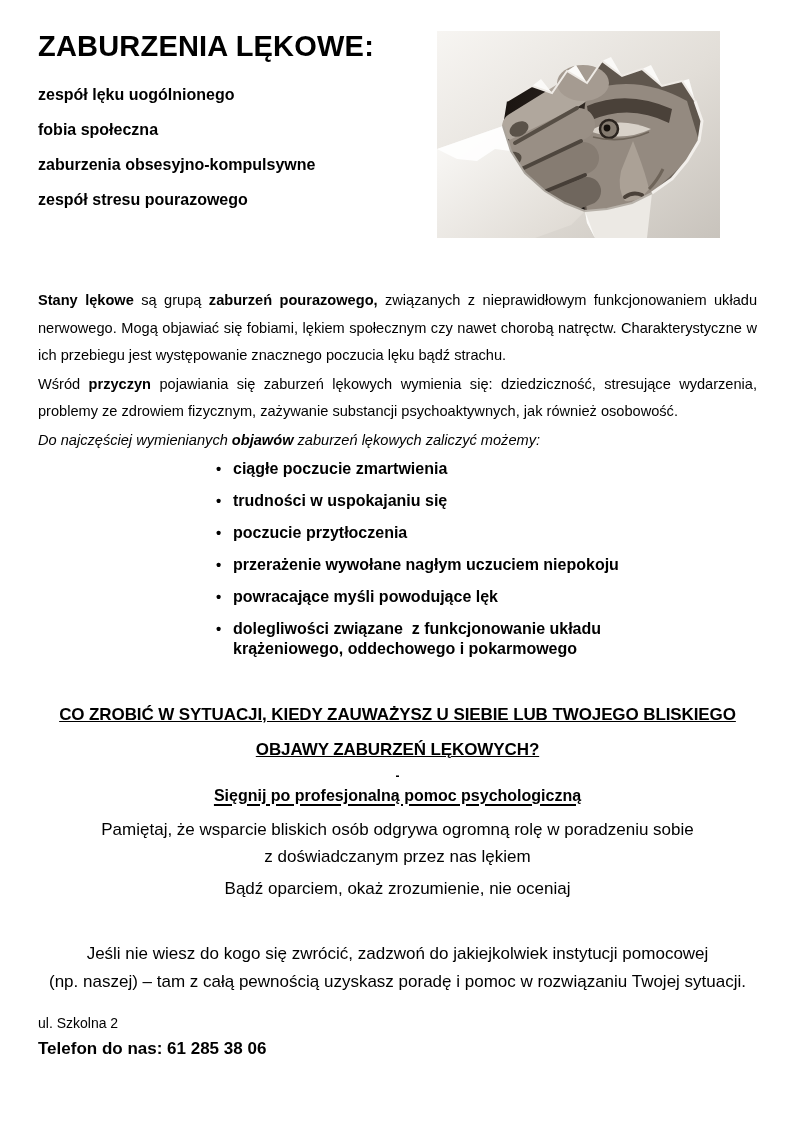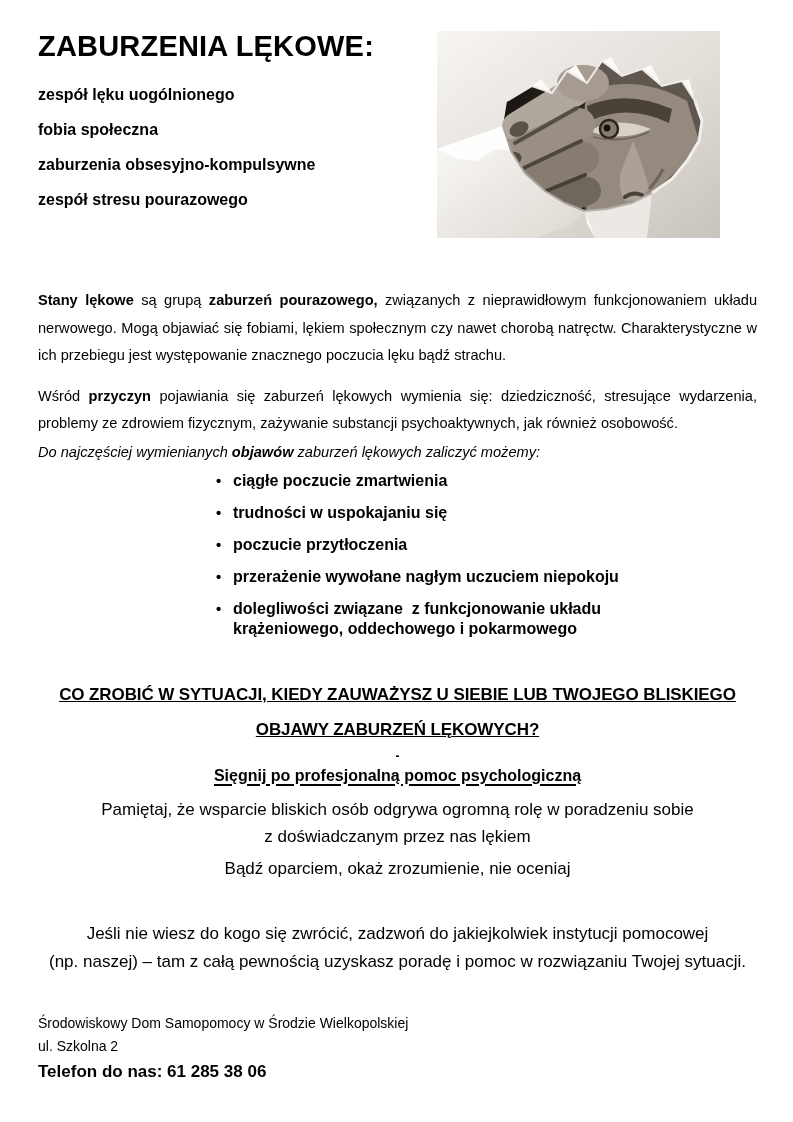--- a/index.html
+++ b/index.html
@@ -26,21 +26,21 @@
   .photo{
     position:absolute;left:437px;top:31px;width:283px;height:207px;margin:0;
   }
   .photo svg{display:block;}
   
   .main{
     position:absolute;left:38px;top:287px;width:719px;
     font-size:14.6px;line-height:27.5px;
   }
   .para{margin:0;text-align:justify;}
-  .para + .para{margin-top:13px;}
+  .para + .para{margin-top:1px;}
   .symptoms-intro{
     margin:4px 0 0 0;text-align:left;line-height:20px;font-style:italic;
   }
   .symptoms{
     margin:9px 0 0 177px;padding:0 0 0 18px;list-style:none;
   }
   .symptoms .symptom-item{
     position:relative;
     font-size:16px;font-weight:bold;line-height:20px;
     margin:0 0 12px 0;max-width:470px;white-space:pre-wrap;
@@ -179,20 +179,21 @@
 
     <p class="para"><span>Wśród </span><b>przyczyn</b><span> pojawiania się zaburzeń lękowych wymienia się: dziedziczność, stresujące wydarzenia, problemy ze zdrowiem fizycznym, zażywanie substancji psychoaktywnych, jak również osobowość.</span></p>
 
     <p class="symptoms-intro"><span>Do najczęściej wymienianych </span><b>objawów</b><span> zaburzeń lękowych zaliczyć możemy:</span></p>
 
     <ul class="symptoms">
         <li class="symptom-item">ciągłe poczucie zmartwienia</li>
         <li class="symptom-item">trudności w uspokajaniu się</li>
         <li class="symptom-item">poczucie przytłoczenia</li>
         <li class="symptom-item">przerażenie wywołane nagłym uczuciem niepokoju</li>
+        <li class="symptom-item">powracające myśli powodujące lęk</li>
         <li class="symptom-item">dolegliwości związane  z funkcjonowanie układu krążeniowego, oddechowego i pokarmowego</li>
       </ul>
 
     <p class="heading-bold heading-line1">CO ZROBIĆ W SYTUACJI, KIEDY ZAUWAŻYSZ U SIEBIE LUB TWOJEGO BLISKIEGO</p>
 
     <p class="heading-bold heading-line2">OBJAWY ZABURZEŃ LĘKOWYCH?</p>
 
     <p class="dash-sep">-</p>
 
     <p class="seek-help">Sięgnij po profesjonalną pomoc psychologiczną</p>
@@ -205,18 +206,17 @@
     <p class="center-text be-support">Bądź oparciem, okaż zrozumienie, nie oceniaj</p>
 
     <div class="help-block">
       <p class="center-text">Jeśli nie wiesz do kogo się zwrócić, zadzwoń do jakiejkolwiek instytucji pomocowej</p>
       <p class="center-text">(np. naszej) – tam z całą pewnością uzyskasz poradę i pomoc w rozwiązaniu Twojej sytuacji.</p>
     </div>
 
   </div>
 
   <div class="footer">
-    <p class="org-line">Środowiskowy Dom Samopomocy w Środzie Wielkopolskiej</p>
     <p class="org-line">ul. Szkolna 2</p>
     <p class="phone-line">Telefon do nas: 61 285 38 06</p>
   </div>
 
 </div>
 
 </body></html>

